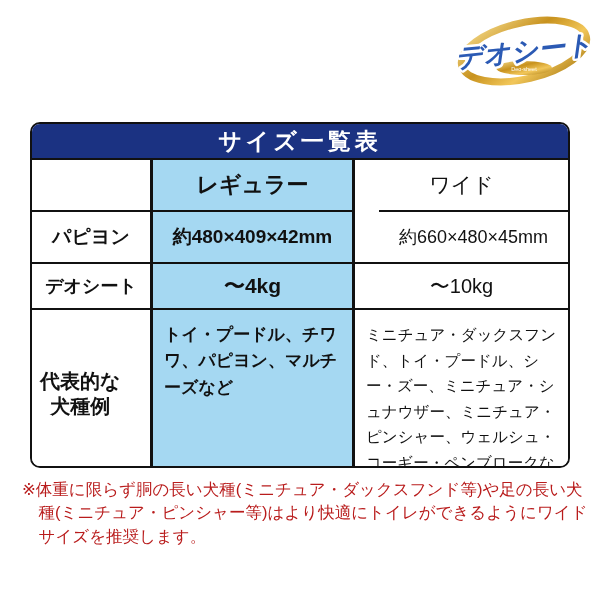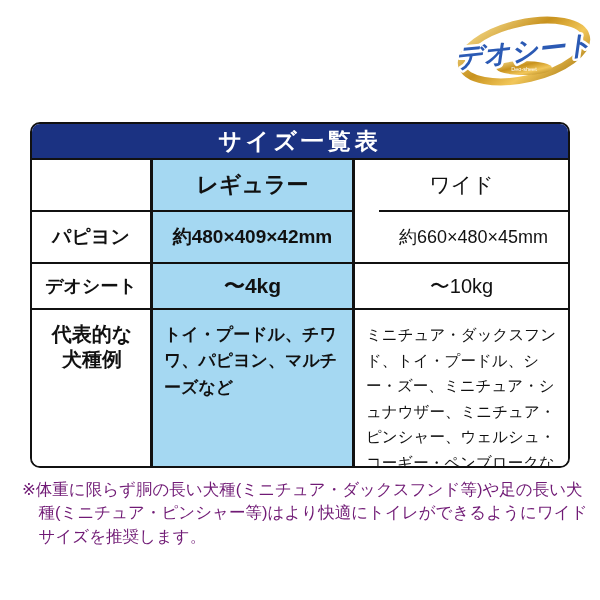--- a/index.html
+++ b/index.html
@@ -43,39 +43,39 @@
   .cell.bt{border-top:2px solid #111;}
   .label-cell{font-weight:bold;font-size:19px;}
   .hdr-reg{font-size:22px;}
   .hdr-wide{font-size:21px;}
   .val-reg{font-size:19px;}
   .val-wide{font-size:18px;margin-left:24px;}
   .kg-reg{font-size:21px;}
   .kg-wide{font-size:20px;}
   .weight-label{font-size:18px;}
   .breeds-label{
-    flex-direction:column;align-items:center;justify-content:flex-start;
+    flex-direction:row;align-items:center;justify-content:flex-start;
     padding:12px 6px 0 8px;
   }
   .breeds-label .main{font-size:20px;font-weight:bold;line-height:1.25;text-align:center;}
   .breeds-label .note{
     font-size:12.5px;font-weight:normal;line-height:1.5;margin-top:9px;
     text-align:left;
   }
   .breeds-cell{
     align-items:flex-start;justify-content:flex-start;text-align:left;
     padding:12px 6px 0 11px;line-height:1.55;
   }
   .breeds-reg{font-size:17px;}
   .breeds-wide{font-size:15.5px;line-height:1.65;font-weight:normal;}
 
   
   .footnote{
     position:absolute;left:22px;top:478px;width:558px;
-    font-size:16.5px;line-height:1.42;color:#701a75;
+    font-size:16.5px;line-height:1.42;color:#b91c1c;
     padding-left:1em;text-indent:-1em;
   }
 </style>
 </head>
 <body>
 
 <div class="canvas">
 
   <div class="logo">
     <svg width="148" height="94" viewBox="0 0 148 94">

